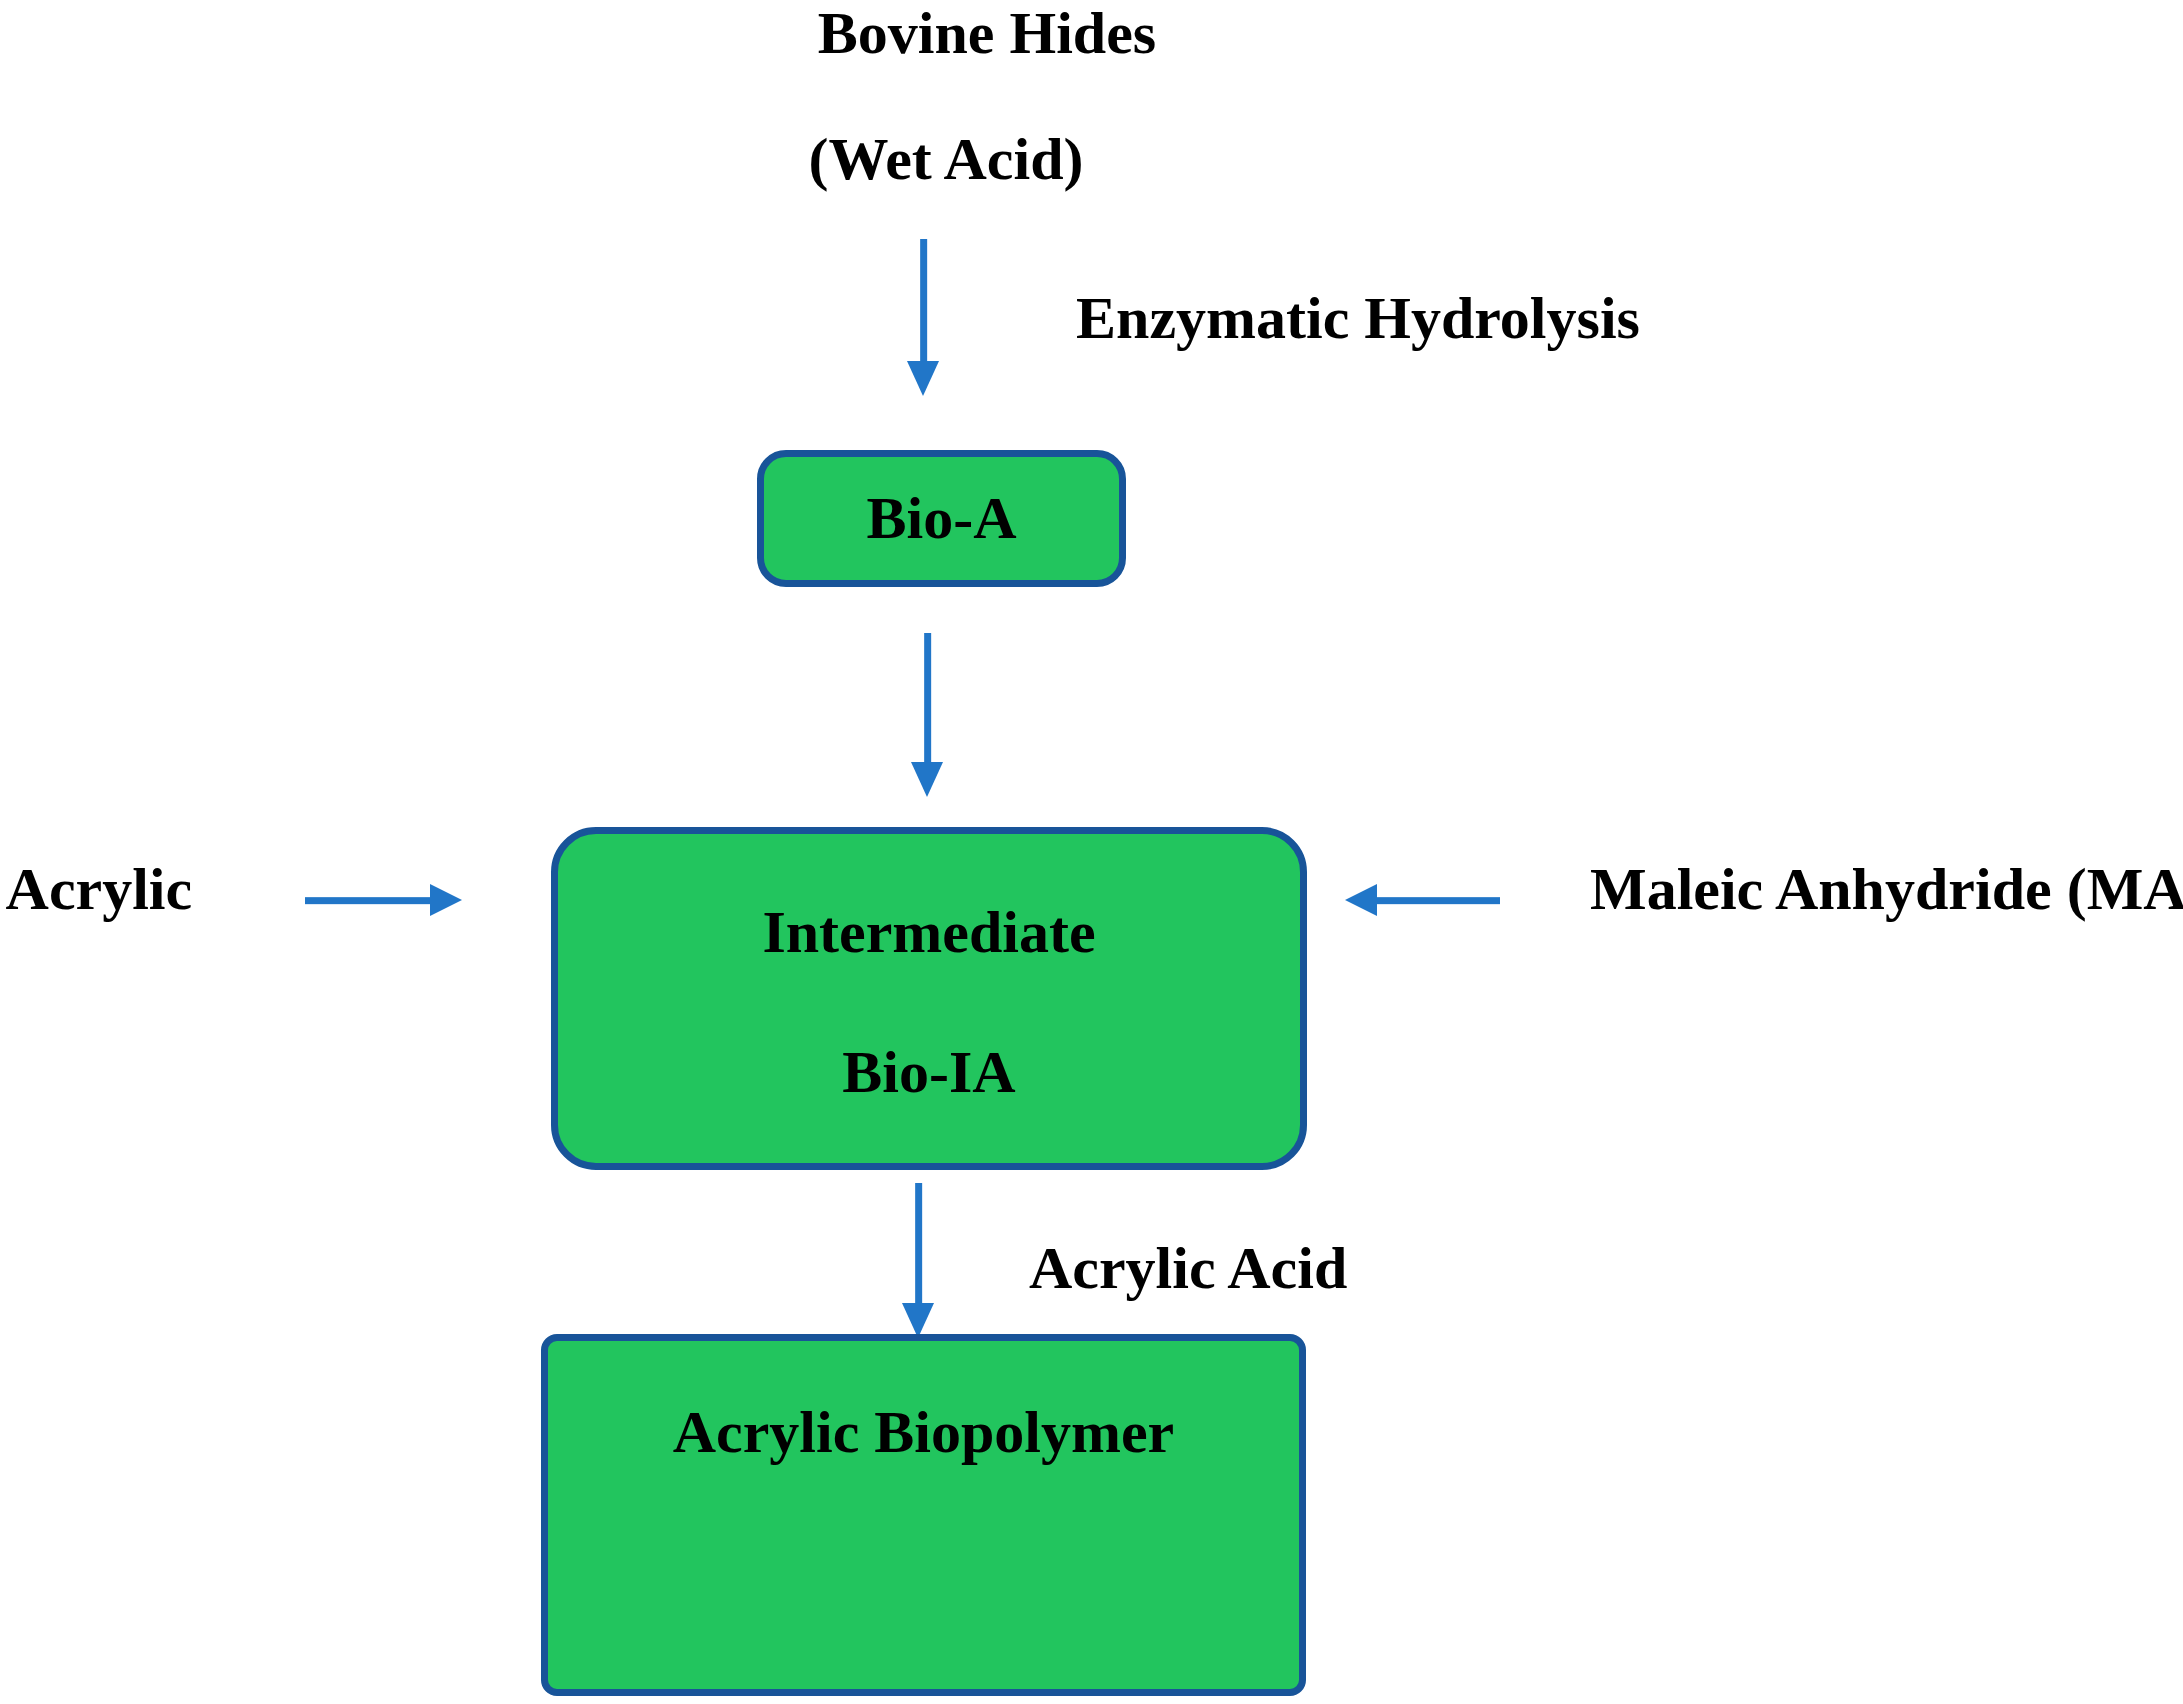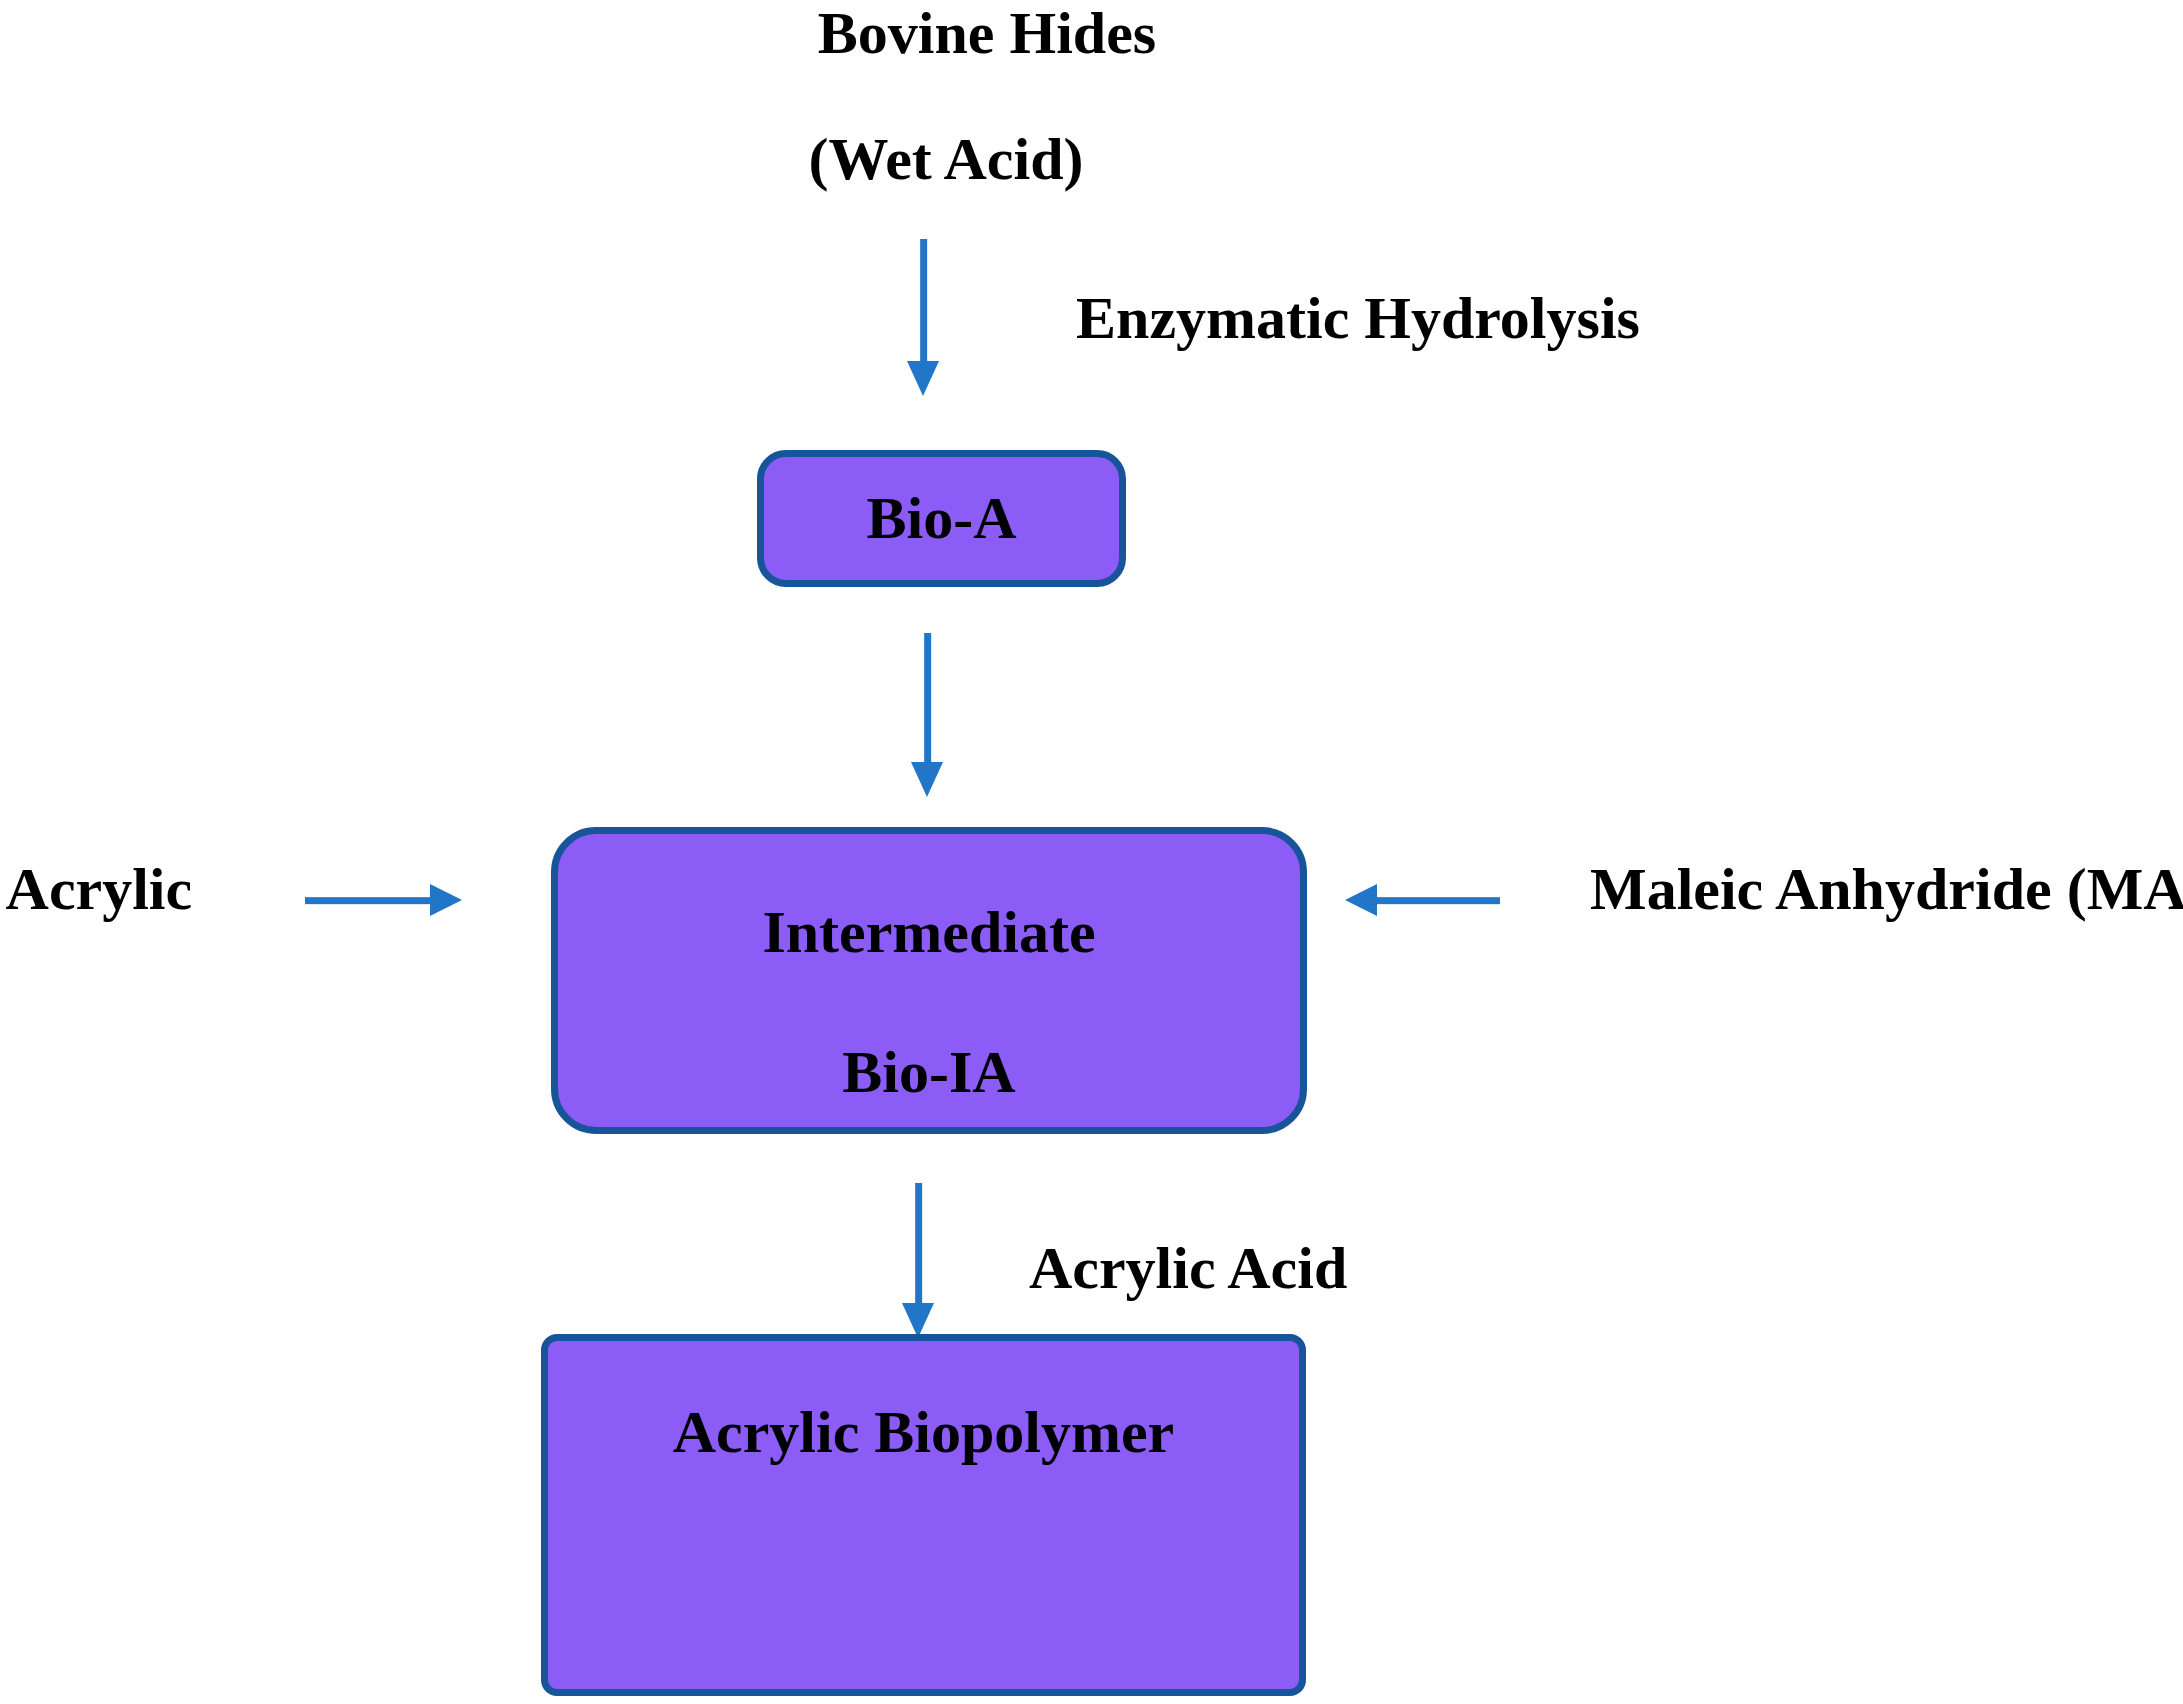--- a/index.html
+++ b/index.html
@@ -19,21 +19,21 @@
     font-size:60px;
     line-height:1.15;
     color:var(--text);
     white-space:nowrap;
   }
   .txt.centered{transform:translate(-50%,-50%);text-align:center;}
   .txt.left-anchor{transform:translateY(-50%);text-align:left;}
 
   .node{
     position:absolute;
-    background:#8b5cf6;
+    background:#22c55e;
     border:7px solid var(--box-border);
   }
   .node .line{
     position:absolute;
     left:0;right:0;
     text-align:center;
     transform:translateY(-50%);
     font-family:"Liberation Serif","DejaVu Serif",serif;
     font-weight:bold;
     font-size:60px;
@@ -98,21 +98,21 @@
     <div class="shaft"></div>
     <div class="head"></div>
   </div>
 
   <div class="arrow arrow-left" style="left:1345px;top:884px;width:155px;">
     <div class="shaft"></div>
     <div class="head"></div>
   </div>
   <div class="txt left-anchor" style="left:1590px;top:889px;">Maleic Anhydride (MA)</div>
 
-  <div class="node" style="left:551px;top:827px;width:756px;height:307px;border-radius:45px;">
+  <div class="node" style="left:551px;top:827px;width:756px;height:343px;border-radius:45px;">
     <div class="line" style="top:98px;">Intermediate</div>
     <div class="line" style="top:238px;">Bio-IA</div>
   </div>
 
   <div class="arrow arrow-down" style="left:902px;top:1183px;height:155px;">
     <div class="shaft"></div>
     <div class="head"></div>
   </div>
 
   <div class="txt left-anchor" style="left:1029px;top:1268px;">Acrylic Acid</div>

